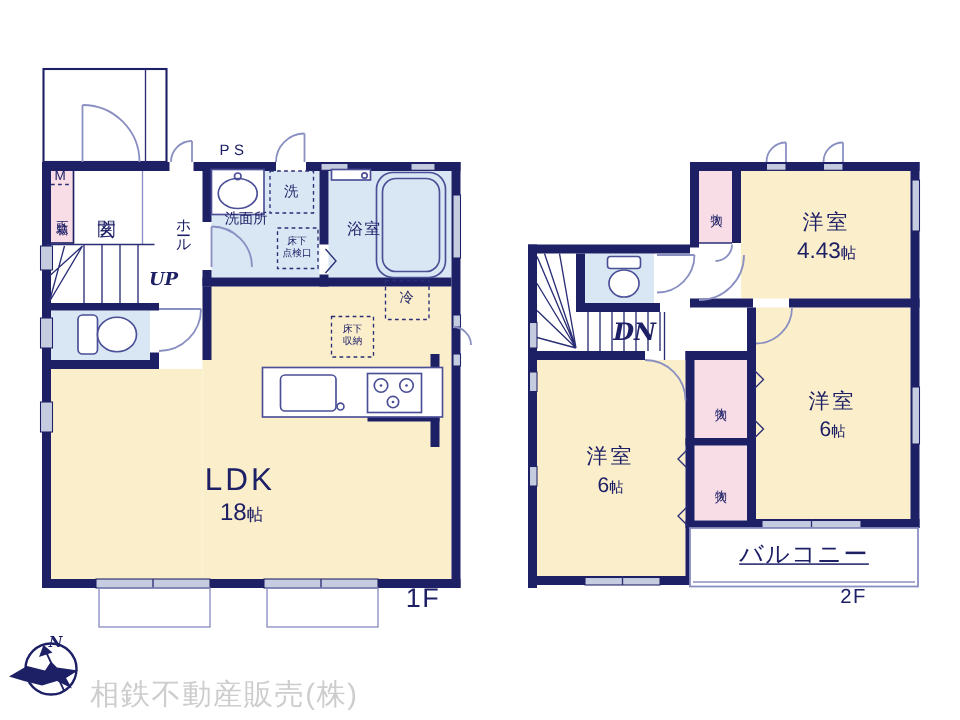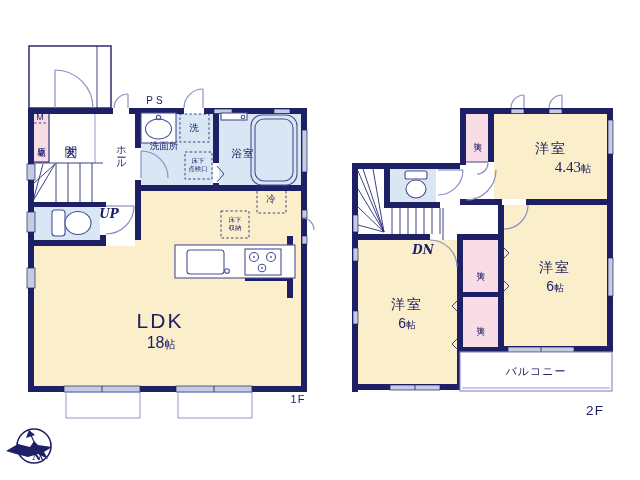--- a/index.html
+++ b/index.html
@@ -3,21 +3,21 @@
 <meta charset="utf-8">
 <style>
   html,body { margin:0; padding:0; background:#ffffff; }
   #stage { position:relative; width:640px; height:480px; background:#ffffff; overflow:hidden;
            font-family:"Liberation Sans", sans-serif; }
   #plan-svg { position:absolute; left:0; top:0; }
   .lbl { position:absolute; transform:translate(-50%,-50%); color:#1e2066;
          font-family:"Liberation Sans", sans-serif; white-space:nowrap;
          line-height:1.18; text-align:left; }
   .vert { writing-mode:vertical-rl; text-orientation:upright; letter-spacing:1px; }
-  .ital { font-family:"DejaVu Serif", serif; font-style:italic; font-weight:bold;margin-top:28px; }
+  .ital { font-family:"DejaVu Serif", serif; font-style:italic; font-weight:bold; }
   .two-line { display:flex; flex-direction:column; align-items:center; }
   .size-unit { font-size:0.68em; }
   .company { position:absolute; left:60px; top:449px; font-size:19.5px; color:#cdcdcd;
              letter-spacing:1px; font-family:"Liberation Sans", sans-serif; }
   .w   { fill:#1e2066; }
   .win { fill:#c6cce0; stroke:#1e2066; stroke-width:0.7; }
   .fx  { fill:#ffffff; stroke:#4a4f96; stroke-width:1.1; }
   .fxn { fill:none; stroke:#4a4f96; stroke-width:1.1; }
   .arc { fill:none; stroke:#8a8fc2; stroke-width:1.2; }
   .thin{ fill:none; stroke:#2a2e75; stroke-width:0.9; }
@@ -253,36 +253,37 @@
 </div>
 <div class="lbl" style="left:271px;top:199px;font-size:9.5px;">冷</div>
 <div class="lbl two-line" style="left:235px;top:224px;font-size:6.5px;">
   <div>床下</div>
   <div>収納</div>
 </div>
 <div class="lbl" style="left:160px;top:321px;font-size:21px;letter-spacing:2px;">LDK</div>
 <div class="lbl" style="left:161px;top:343px;font-size:16px;">
   <span>18</span><span class="size-unit">帖</span>
 </div>
-<div class="lbl" style="left:298px;top:399px;font-size:11px;letter-spacing:1px;">1F</div>
-
-<div class="lbl ital" style="left:423px;top:222px;font-size:12px;">DN</div>
+<div class="lbl" style="left:282px;top:399px;font-size:18px;letter-spacing:1px;">1F</div>
+
+<div class="lbl ital" style="left:423px;top:222px;font-size:16px;">DN</div>
 <div class="lbl vert" style="left:477px;top:137px;font-size:8px;">物入</div>
 <div class="lbl" style="left:551px;top:148px;font-size:14px;letter-spacing:2px;">洋室</div>
-<div class="lbl" style="left:573px;top:168px;font-size:15px;font-family:Liberation Serif, serif;">
+<div class="lbl" style="left:551px;top:168px;font-size:15px;">
   <span>4.43</span><span class="size-unit">帖</span>
 </div>
 <div class="lbl vert" style="left:480px;top:266px;font-size:8px;">物入</div>
 <div class="lbl vert" style="left:480px;top:321px;font-size:8px;">物入</div>
 <div class="lbl" style="left:407px;top:304px;font-size:14px;letter-spacing:2px;">洋室</div>
 <div class="lbl" style="left:407px;top:323px;font-size:14px;">
   <span>6</span><span class="size-unit">帖</span>
 </div>
 <div class="lbl" style="left:555px;top:267px;font-size:14px;letter-spacing:2px;">洋室</div>
 <div class="lbl" style="left:555px;top:286px;font-size:14px;">
   <span>6</span><span class="size-unit">帖</span>
 </div>
-<div class="lbl" style="left:536px;top:371px;font-size:11px;letter-spacing:1px;">バルコニー</div>
-<div class="lbl" style="left:595px;top:398px;font-size:13.5px;letter-spacing:1px;margin-top:13px;">2F</div>
+<div class="lbl" style="left:536px;top:371px;font-size:16px;letter-spacing:1px;text-decoration:underline;">バルコニー</div>
+<div class="lbl" style="left:569px;top:398px;font-size:13.5px;letter-spacing:1px;">2F</div>
 
 <div class="lbl ital" style="left:37px;top:429px;font-size:10px;">N</div>
+<div class="company">相鉄不動産販売(株)</div>
 
 </div>
 
 </body></html>

